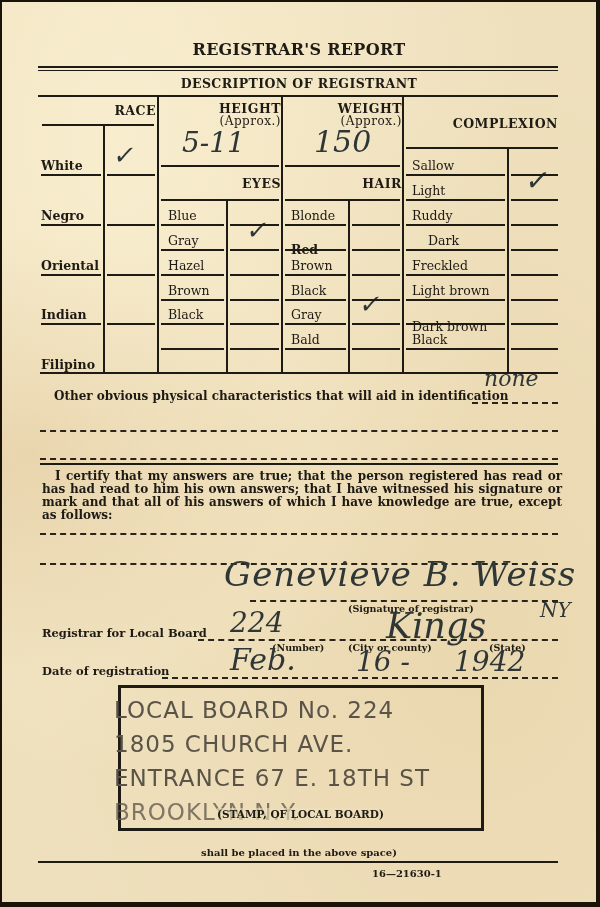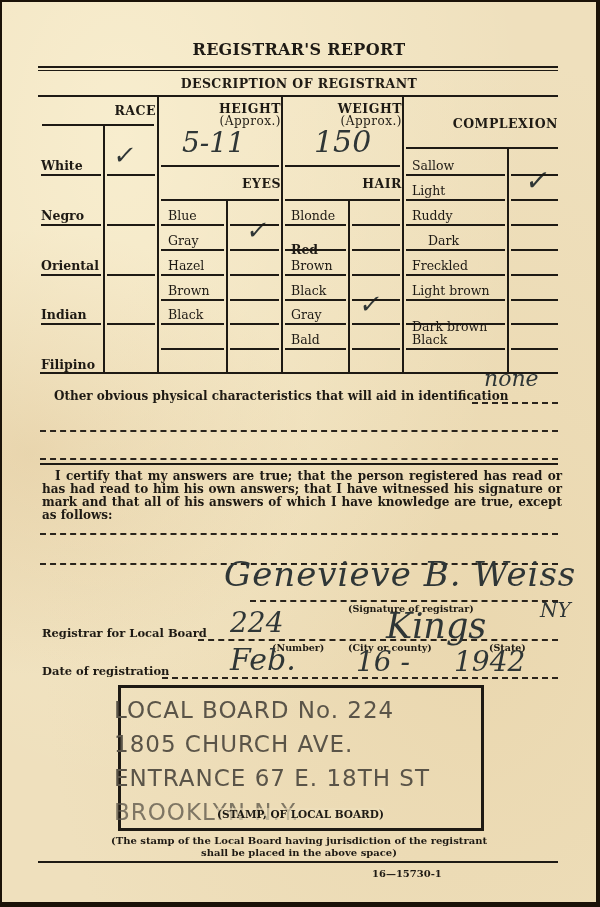--- a/index.html
+++ b/index.html
@@ -198,17 +198,16 @@
   <div class="hand" style="left:354px;top:643px;font-size:28px;">16 -</div>
   <div class="hand" style="left:452px;top:643px;font-size:28px;">1942</div>
 
   <div class="stamp-box"></div>
   <div class="stamp-line" style="left:112px;top:695px;">LOCAL BOARD No. 224</div>
   <div class="stamp-line" style="left:112px;top:729px;">1805 CHURCH AVE.</div>
   <div class="stamp-line" style="left:112px;top:763px;">ENTRANCE 67 E. 18TH ST</div>
   <div class="stamp-line" style="left:112px;top:797px;opacity:0.75;">BROOKLYN N.Y.</div>
   <div class="small" style="left:215px;top:806px;font-size:10.5px;background:rgba(239,224,189,0.6);">(STAMP, OF LOCAL BOARD)</div>
 
-  <div class="small" style="left:0;width:594px;text-align:center;top:833px;font-size:10px;">(The stamp of the Local Board having jurisdiction of the registrant</div>
   <div class="small" style="left:0;width:594px;text-align:center;top:845px;font-size:10px;">shall be placed in the above space)</div>
   <div class="hline" style="left:36px;top:859px;width:520px;"></div>
-  <div class="small" style="left:370px;top:866px;font-size:10px;">16—15730-1</div>
+  <div class="small" style="left:370px;top:866px;font-size:10px;">16—21630-1</div>
 </div>
 
 </body></html>

